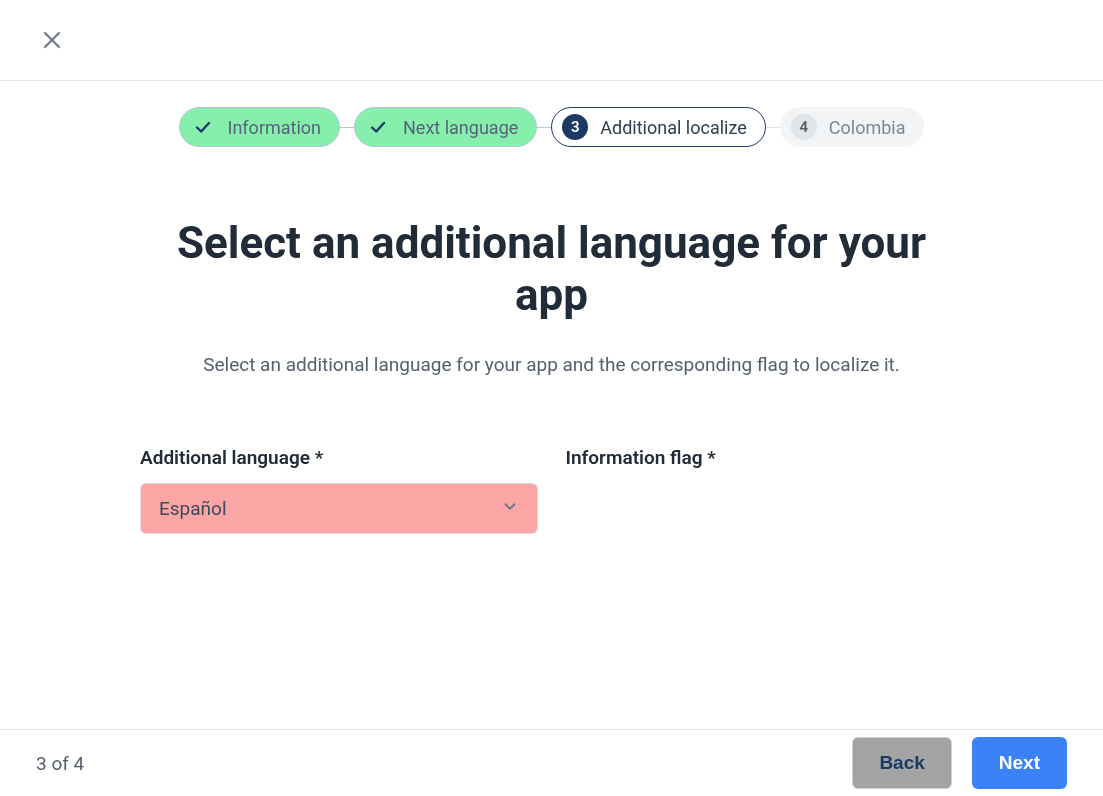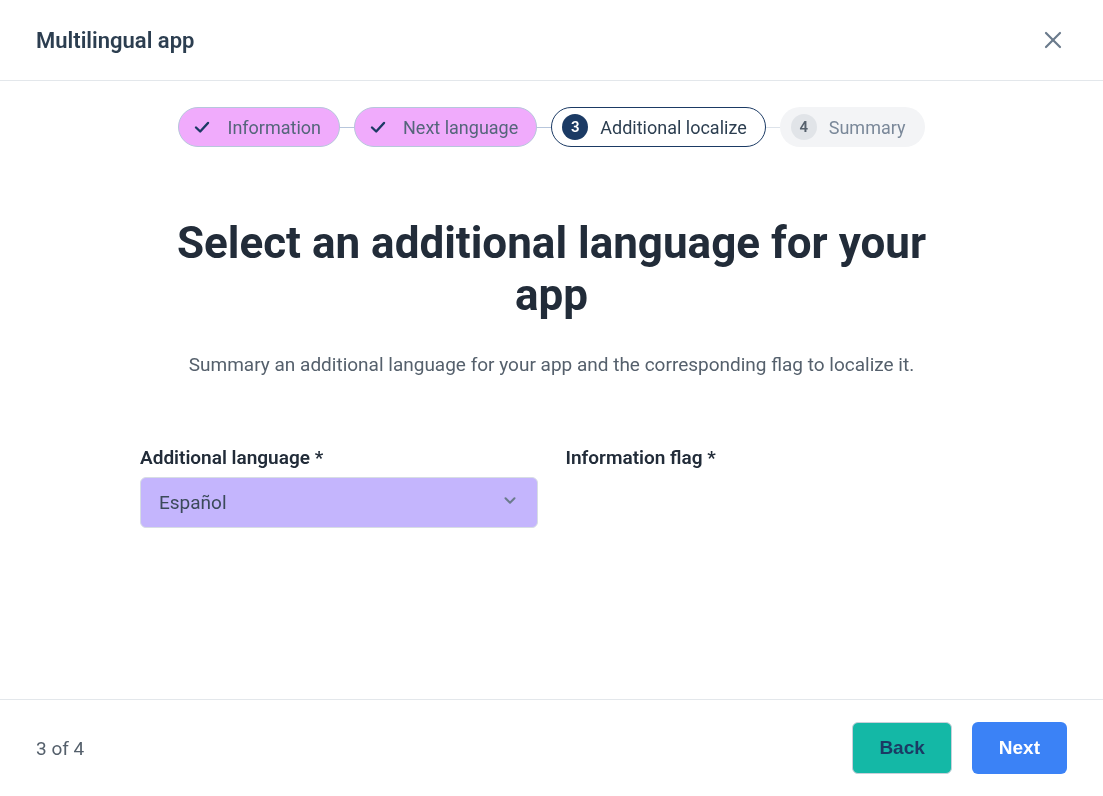--- a/index.html
+++ b/index.html
@@ -44,21 +44,21 @@
       gap: 0;
       padding: 26px 0 10px 0;
     }
     .step-pill {
       display: inline-flex;
       align-items: center;
       gap: 12px;
       padding: 6px 18px 6px 10px;
       border: 1px solid #b7c6dc;
       border-radius: 999px;
-      background: #f0abfc;
+      background: #86efac;
       font-size: 18px;
       color: #54657a;
       cursor: pointer;
     }
     .step-pill.active {
       background: #fff;
       border-color: #1b3a64;
       color: #2c3e50;
     }
     .step-pill.upcoming {
@@ -115,33 +115,33 @@
       display: flex;
       gap: 28px;
       text-align: left;
     }
     .form-col { flex: 1; }
     .form-label {
       font-size: 19px;
       font-weight: 600;
       color: #222c39;
       display: block;
-      margin-bottom: 8px;
+      margin-bottom: 14px;
     }
     .select-box {
       display: flex;
       align-items: center;
       justify-content: space-between;
       border: 1px solid #d7dde4;
       border-radius: 6px;
       padding: 13px 18px;
       font-size: 19px;
       color: #3b4a5a;
       cursor: pointer;
-      background: #c4b5fd;
+      background: #fca5a5;
       width: 100%;
     }
     .select-left {
       display: flex;
       align-items: center;
       gap: 16px;
     }
     .chevron { color: #6b7b8c; }
     .flag-colombia {
       width: 44px;
@@ -152,54 +152,53 @@
       flex-direction: column;
       flex-shrink: 0;
     }
     .flag-yellow { flex: 2; background: #ffcf00; }
     .flag-blue { flex: 1; background: #003893; }
     .flag-red { flex: 1; background: #ce1126; }
     .footer {
       display: flex;
       align-items: center;
       justify-content: space-between;
-      padding: 22px 36px;
+      padding: 7px 36px;
       border-top: 1px solid #e3e7eb;
     }
     .step-counter {
       font-size: 19px;
       color: #55606c;
     }
     .footer-buttons {
       display: flex;
       gap: 20px;
     }
     .btn {
       font-size: 19px;
       font-weight: 600;
       padding: 14px 26px;
       border-radius: 6px;
       cursor: pointer;
       border: 1px solid transparent;
     }
     .btn-secondary {
-      background: #14b8a6;
+      background: #a3a3a3;
       border-color: #c8d0da;
       color: #1b3a64;
     }
     .btn-primary {
       background: #3b82f6;
       color: #fff;
     }
   </style>
 </head>
 <body>
 
 <header class="dialog-header">
-  <h1 class="dialog-title">Multilingual app</h1>
   <button class="close-btn" aria-label="Close">
     <svg width="20" height="20" viewBox="0 0 20 20" fill="none" stroke="currentColor" stroke-width="2.2" stroke-linecap="round">
       <line x1="3" y1="3" x2="17" y2="17"></line>
         <line x1="17" y1="3" x2="3" y2="17"></line>
     </svg>
   </button>
 </header>
 
 <nav class="stepper">
   <div class="step-pill">
@@ -220,27 +219,27 @@
     <span>Next language</span>
   </div>
   <div class="step-connector"></div>
   <div class="step-pill active">
     <span class="step-num-badge active">3</span>
     <span>Additional localize</span>
   </div>
   <div class="step-connector faded"></div>
   <div class="step-pill upcoming">
     <span class="step-num-badge upcoming">4</span>
-    <span>Summary</span>
+    <span>Colombia</span>
   </div>
 </nav>
 
 <main class="content">
   <h2 class="page-heading">Select an additional language for your app</h2>
-  <p class="page-subtext">Summary an additional language for your app and the corresponding flag to localize it.</p>
+  <p class="page-subtext">Select an additional language for your app and the corresponding flag to localize it.</p>
 
   <div class="form-row">
     <div class="form-col">
       <label class="form-label">Additional language *</label>
       <div class="select-box" role="combobox">
         <span class="select-left">
           <span>Español</span>
         </span>
         <span class="chevron">
           <svg width="18" height="18" viewBox="0 0 20 20" fill="none" stroke="currentColor" stroke-width="2.2" stroke-linecap="round" stroke-linejoin="round">

